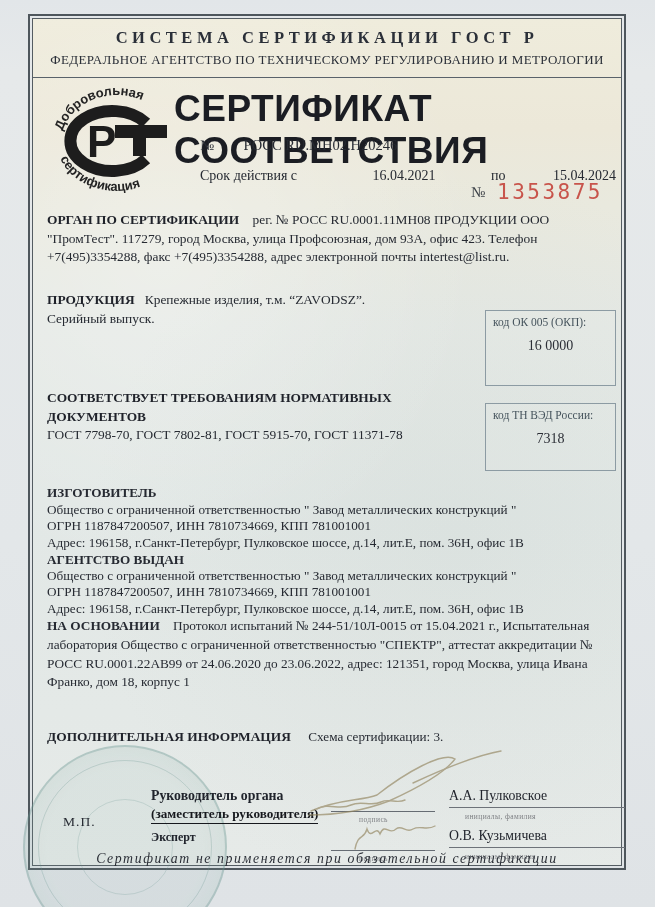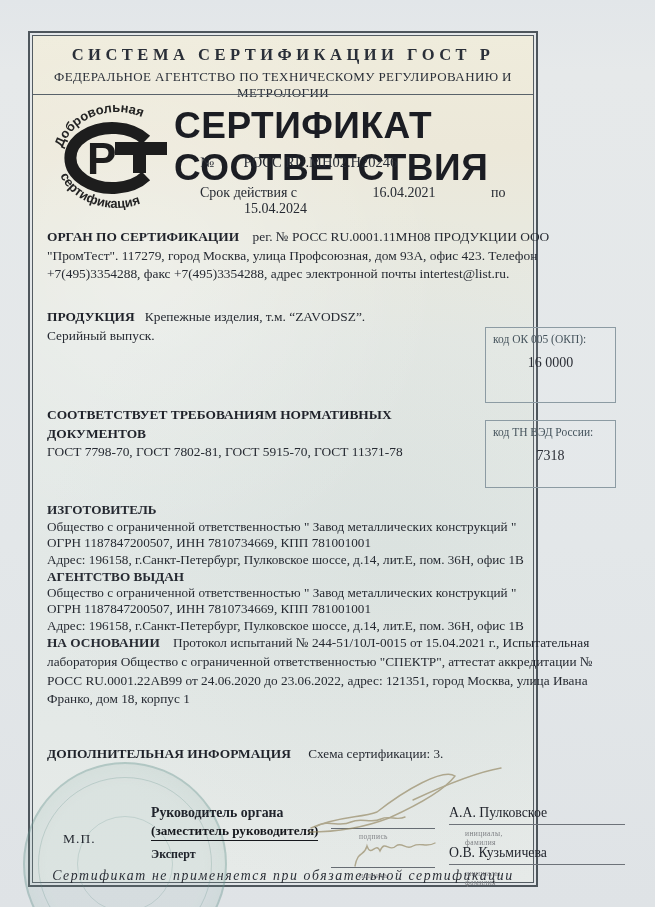--- a/index.html
+++ b/index.html
@@ -3,21 +3,21 @@
 <meta charset="utf-8">
 <style>
   html,body{margin:0;padding:0;}
   body{background:#c9ced3;}
   .page{
     position:relative;width:655px;height:907px;overflow:hidden;
     background:linear-gradient(180deg,#e2e6e9 0%,#e6e9ea 8%,#e3e7e9 60%,#dfe3e6 100%);
     font-family:"Liberation Serif",serif;color:#262a32;
   }
   .frame-outer{
-    position:absolute;left:28px;top:31px;width:510px;height:856px;
+    position:absolute;left:28px;top:14px;width:598px;height:856px;
     border:2px solid #4e565c;box-sizing:border-box;
   }
   .frame-inner{
     position:absolute;left:2px;top:2px;right:2px;bottom:2px;
     border:1px solid #545c62;box-sizing:border-box;
     background:
       radial-gradient(circle at 22% 28%, rgba(255,255,255,.28), transparent 42%),
       radial-gradient(circle at 72% 62%, rgba(175,188,182,.14), transparent 55%),
       linear-gradient(180deg,#efecdc 0%,#ece8d9 13%,#e9e9de 22%,#e5e9e5 36%,#e2e8e6 58%,#e4e9e7 82%,#e6eae8 100%);
   }
@@ -117,20 +117,24 @@
         <span>РОСС RU.МН02.Н20246</span>
       </div>
 
       <div class="abs validity-row">
         <span class="lbl">Срок действия с</span>
         <span class="from">16.04.2021</span>
         <span class="to-lbl">по</span>
         <span class="to">15.04.2024</span>
       </div>
 
+      <div class="abs blank-row">
+        <span>№</span>
+        <span class="blank-num">1353875</span>
+      </div>
 
       <div class="abs sec organ">
         <b>ОРГАН ПО СЕРТИФИКАЦИИ</b>
         <span>&nbsp;&nbsp;</span>
         <span>рег. № РОСС RU.0001.11МН08 ПРОДУКЦИИ ООО "ПромТест". 117279, город Москва, улица Профсоюзная, дом 93А, офис 423. Телефон +7(495)3354288, факс +7(495)3354288, адрес электронной почты intertest@list.ru.</span>
       </div>
 
       <div class="abs sec product">
         <div>
           <b>ПРОДУКЦИЯ</b>

